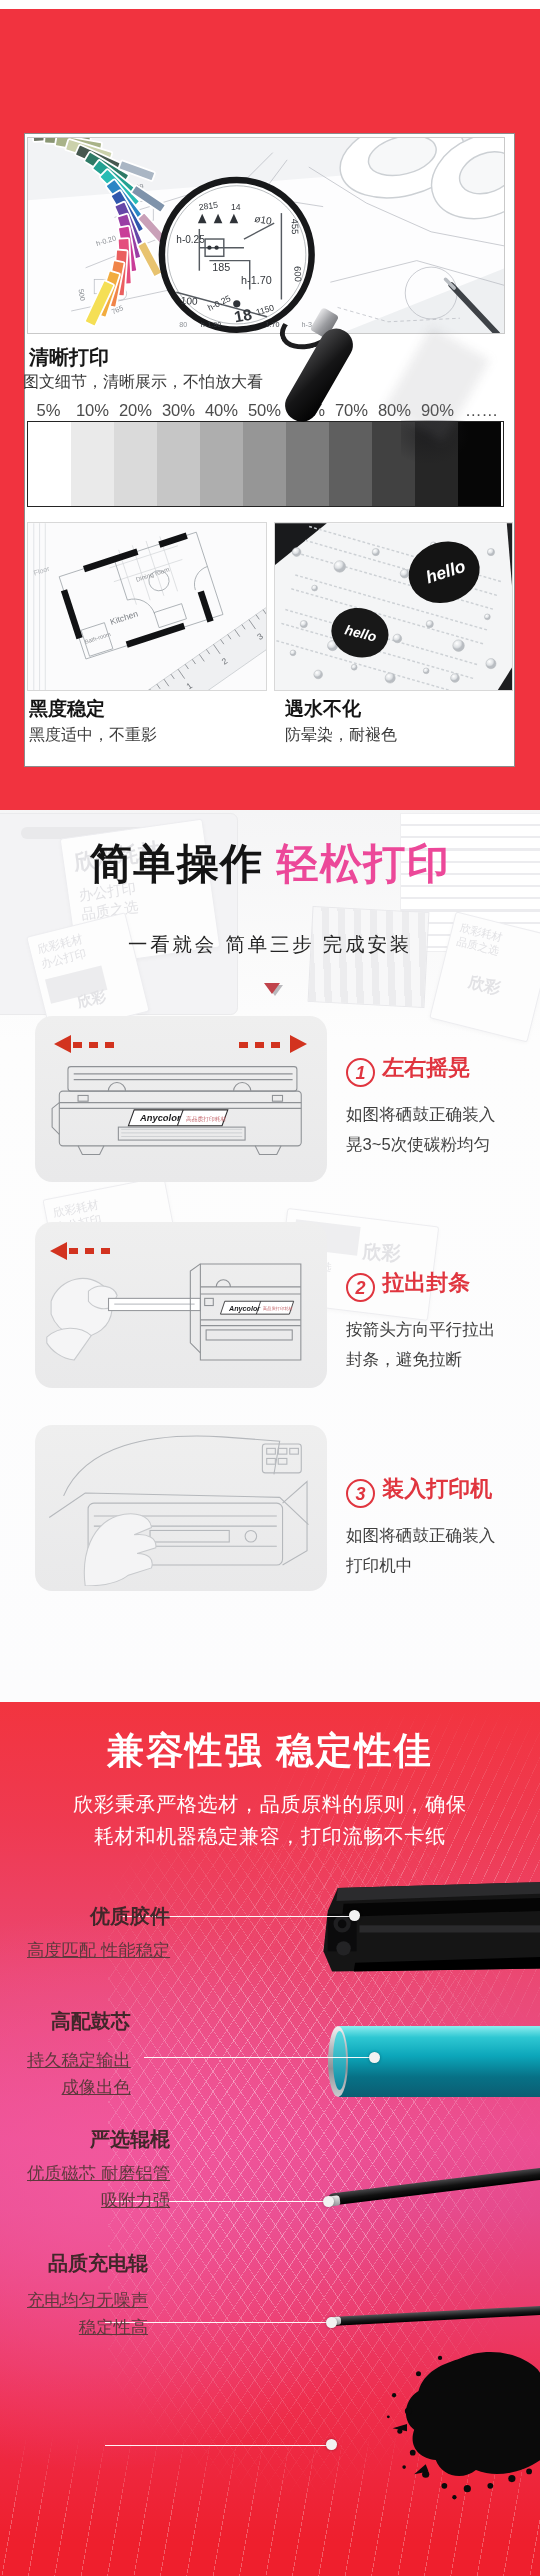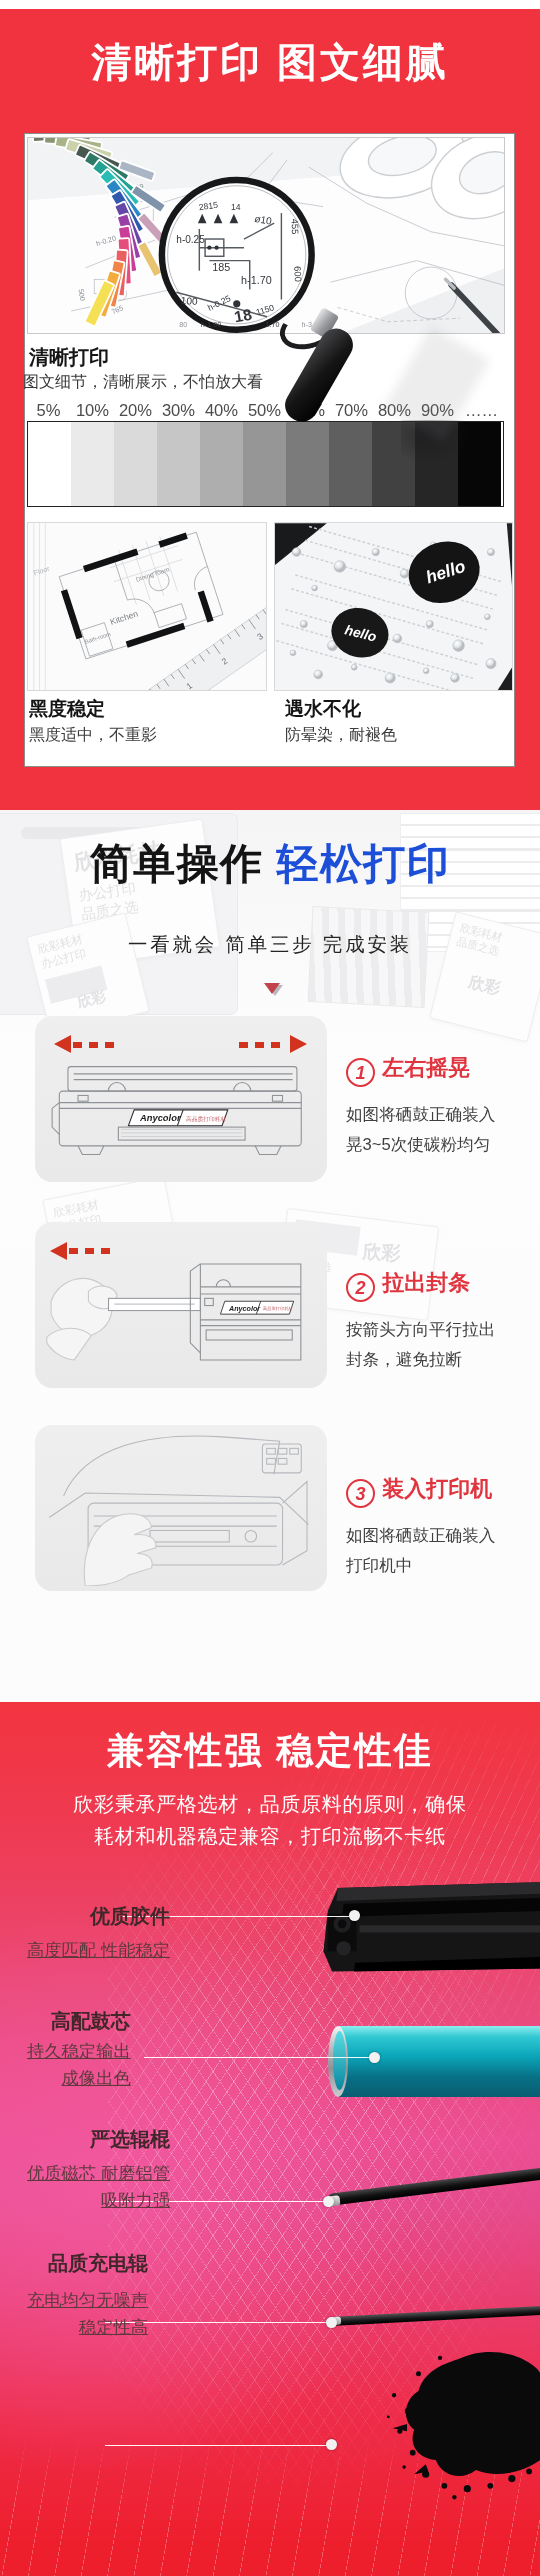--- a/index.html
+++ b/index.html
@@ -81,21 +81,20 @@
   .roller4-tip{left:328px;top:2317px;width:13px;height:8px;border-radius:2.9px;z-index:3;transform:rotate(-3deg);
     background:linear-gradient(180deg,#f2f2f2,#9a9da1);}
   svg text{font-family:"Liberation Sans","DejaVu Sans",sans-serif;}
 </style>
 </head>
 <body>
 
 <div id="page">
 
   <div class="abs s1-bg"></div>
-  <div class="abs s1-title">清晰打印 图文细腻</div>
 
   <div class="abs s1-card"></div>
 
   <div class="abs photo-frame">
     <svg width="478" height="197" viewBox="0 0 664 273">
       <rect x="0" y="0" width="664" height="273" fill="#fdfdfe"></rect>
       <polygon points="0,0 664,0 664,34 0,86" fill="#f2f3f5"></polygon>
       <polygon points="430,273 664,180 664,273" fill="#eef0f2"></polygon>
 
       <g stroke="#ccd0d4" fill="#ffffff" stroke-width="2">
@@ -393,21 +392,21 @@
     <div class="ghost" style="font-size:11.5px;">办公打印</div>
     <div class="ghost" style="font-size:17.3px;font-weight:800;margin-left:40px;margin-top:8.6px;">欣彩</div>
   </div>
   <div class="abs ghost-card" style="left:281px;top:1217px;width:137px;height:79px;transform:rotate(7deg);z-index:0;padding:7.2px;">
     <div class="abs" style="left:8.6px;top:8.6px;width:65px;height:29px;background:#eeeef0;"></div>
     <div class="ghost" style="position:absolute;left:79px;top:19px;font-size:19px;font-weight:800;transform:rotate(-4deg);">欣彩</div>
     <div class="ghost" style="position:absolute;left:10px;top:46px;font-size:10px;">品质之选</div>
   </div>
 
   <div class="abs s2-title">
-    <span style="color:#141414">简单操作</span><span style="color:#1d4ed8"> 轻松打印</span>
+    <span style="color:#141414">简单操作</span><span style="color:#ec4899"> 轻松打印</span>
   </div>
   <div class="abs s2-sub">一看就会 简单三步 完成安装</div>
   <div class="abs tri tri-sh"></div>
   <div class="abs tri"></div>
 
   <div class="abs step-card" style="top:1016px">
     <svg class="abs" style="left:14.4px;top:42px" width="264" height="108" viewBox="0 0 366 150">
       <g stroke="#8f9296" stroke-width="1.5" fill="none">
         <rect x="26" y="12" width="318" height="34" rx="4"></rect>
         <line x1="34" y1="22" x2="338" y2="22"></line>
@@ -545,21 +544,21 @@
   </div>
 
   <div class="abs drum-body"></div>
   <div class="abs drum-cap"></div>
   <div class="abs drum-cap-inner"></div>
   <div class="abs dot" style="left:369px;top:2052px"></div>
   <div class="abs conn" style="left:144px;top:2057px;width:229px"></div>
 
   <div class="abs feat" style="top:2008px">
     <div class="feat-title">高配鼓芯</div>
-    <div class="feat-line" style="margin-top:3px">持久稳定输出</div>
+    <div class="feat-line" style="margin-top:12px">持久稳定输出</div>
     <div class="feat-line">成像出色</div>
   </div>
 
   <div class="abs roller3"></div>
   <div class="abs roller3-tip"></div>
   <div class="abs conn" style="left:108px;top:2201px;width:216px"></div>
   <div class="abs dot" style="left:323px;top:2196px"></div>
 
   <div class="abs feat" style="top:2126px">
     <div class="feat-title">严选辊棍</div>

